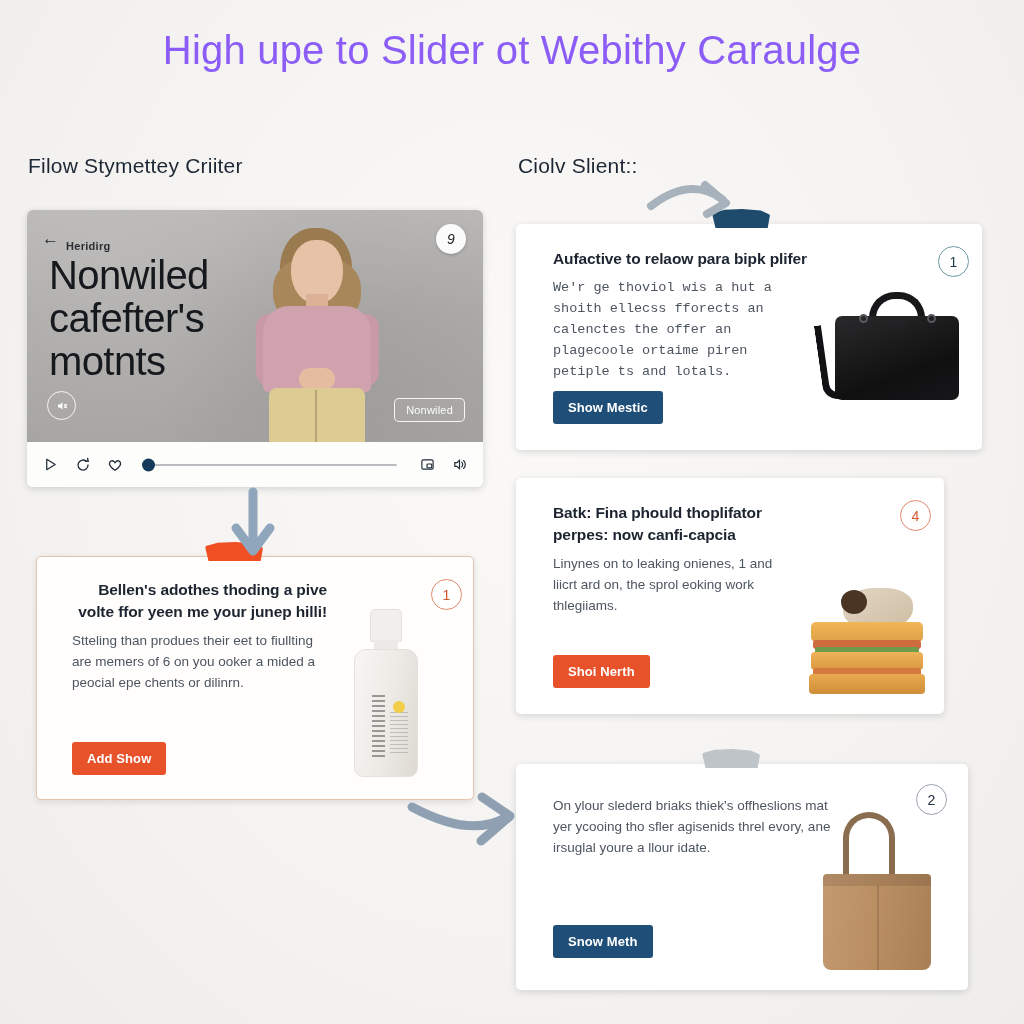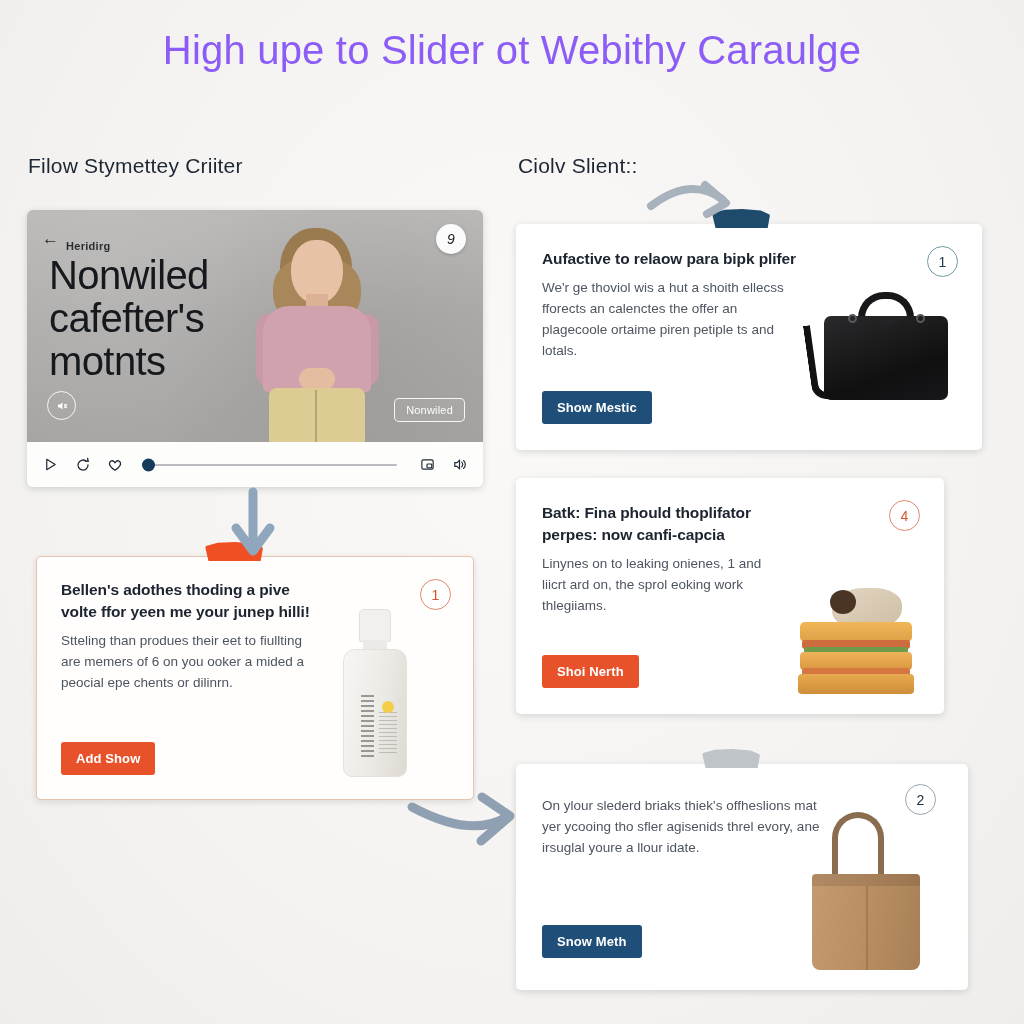--- a/index.html
+++ b/index.html
@@ -218,21 +218,21 @@
   }
 
   
   .card {
     position: absolute;
     background: #ffffff;
     border-radius: 5px;
     box-shadow: 0 2px 7px rgba(30,35,45,.15);
     overflow: visible;
   }
-  .card-inner { position: relative; width: 100%; height: 100%; padding: 24px 26px; overflow: hidden; border-radius: 5px; }
+  .card-inner { position: relative; width: 100%; height: 100%; padding: 24px 26px; overflow: hidden; border-radius: 5px; margin-left: 11px; }
 
   .card-title {
     font-size: 15.5px;
     line-height: 22px;
     font-weight: 700;
     color: #1c2430;
     letter-spacing: -.1px;
   }
   .card-body {
     margin-top: 7px;
@@ -287,39 +287,39 @@
   .left-card {
     left: 36px;
     top: 556px;
     width: 438px;
     height: 244px;
     border: 1.5px solid #e6c3ad;
     background: #fffefd;
     box-shadow: 0 2px 6px rgba(40,35,30,.12);
   }
   .left-card .card-inner { padding: 22px 24px; }
-  .left-card .card-title { max-width: 255px; }
+  .left-card .card-title { max-width: 255px; text-align: right; }
   .left-card .card-body  { max-width: 262px; }
 
   
   .bottle { position: absolute; right: 66px; top: 52px; width: 64px; height: 168px; }
   .b-cap  { position:absolute; left:16px; top:0;   width:32px; height:33px; border-radius:5px 5px 2px 2px; background:#f1f0ed; border:1px solid #e1e0dc; }
   .b-neck { position:absolute; left:20px; top:31px;width:24px; height:12px; background:#eceae6; }
   .b-body { position:absolute; left:0;    top:40px;width:64px; height:128px; border-radius:12px 12px 9px 9px; background:linear-gradient(100deg,#f7f6f3 0%,#eceae5 55%,#ddd9d2 100%); border:1px solid #e3e1dc; }
   .b-dot  { position:absolute; right:13px;top:92px;width:12px; height:12px; border-radius:50%; background:#f2ce4a; }
   .b-txt  { position:absolute; left:18px; top:86px;width:13px; height:62px; background:repeating-linear-gradient(0deg,#7d7b78 0 2px, transparent 2px 5px); opacity:.75; }
   .b-txt2 { position:absolute; left:36px; top:100px;width:18px;height:44px; background:repeating-linear-gradient(0deg,#b4b2af 0 1px, transparent 1px 4px); opacity:.8; }
 
   
   .right-card-1 { left: 516px; top: 224px; width: 466px; height: 226px; }
   .right-card-2 { left: 516px; top: 478px; width: 428px; height: 236px; }
   .right-card-3 { left: 516px; top: 764px; width: 452px; height: 226px; }
 
   .right-card-1 .card-title { max-width: 278px; }
-  .right-card-1 .card-body  { max-width: 258px; }
+  .right-card-1 .card-body  { max-width: 258px; font-family: Liberation Mono, monospace; }
   .right-card-2 .card-title { max-width: 244px; }
   .right-card-2 .card-body  { max-width: 236px; }
   .right-card-3 .card-title { max-width: 348px; }
   .right-card-3 .card-body  { max-width: 290px; }
 
   
   .briefcase { position:absolute; right:34px; top:64px; width:140px; height:112px; }
   .bc-body   { position:absolute; left:16px; top:28px; width:124px; height:84px; border-radius:7px; background:linear-gradient(160deg,#2a2a2c 0%,#101011 65%,#17171a 100%); }
   .bc-handle { position:absolute; left:50px; top:4px;  width:56px; height:34px; border:7px solid #17171a; border-bottom:none; border-radius:26px 26px 0 0; }
   .bc-flap   { position:absolute; left:58px; top:28px; width:42px; height:12px; background:#232325; clip-path:polygon(0 0,100% 0,50% 100%); }

